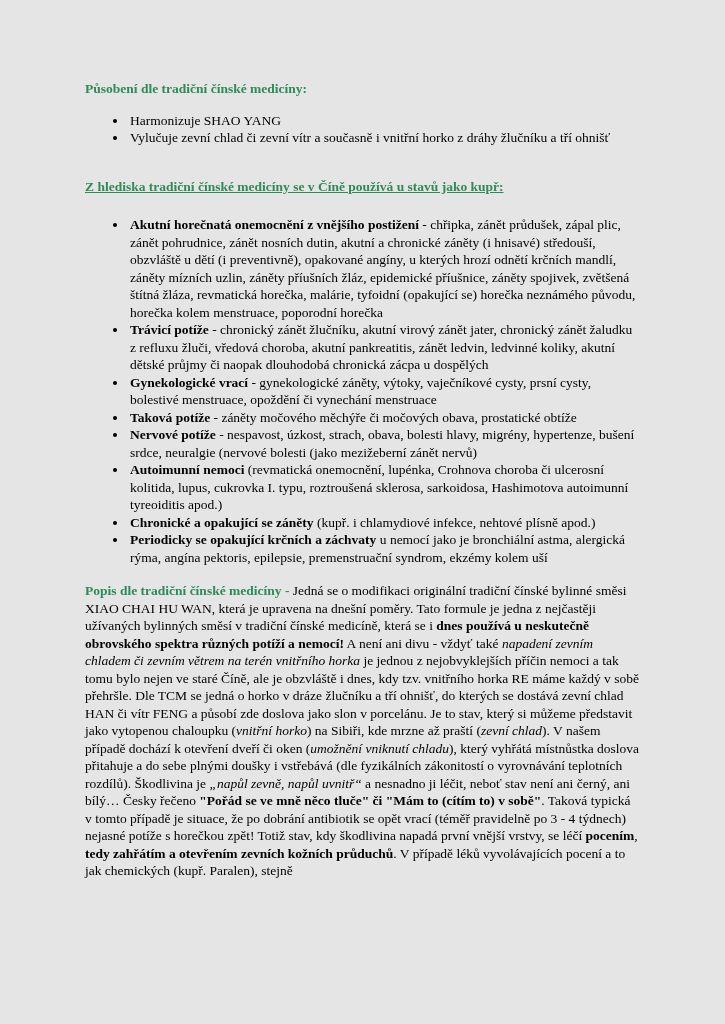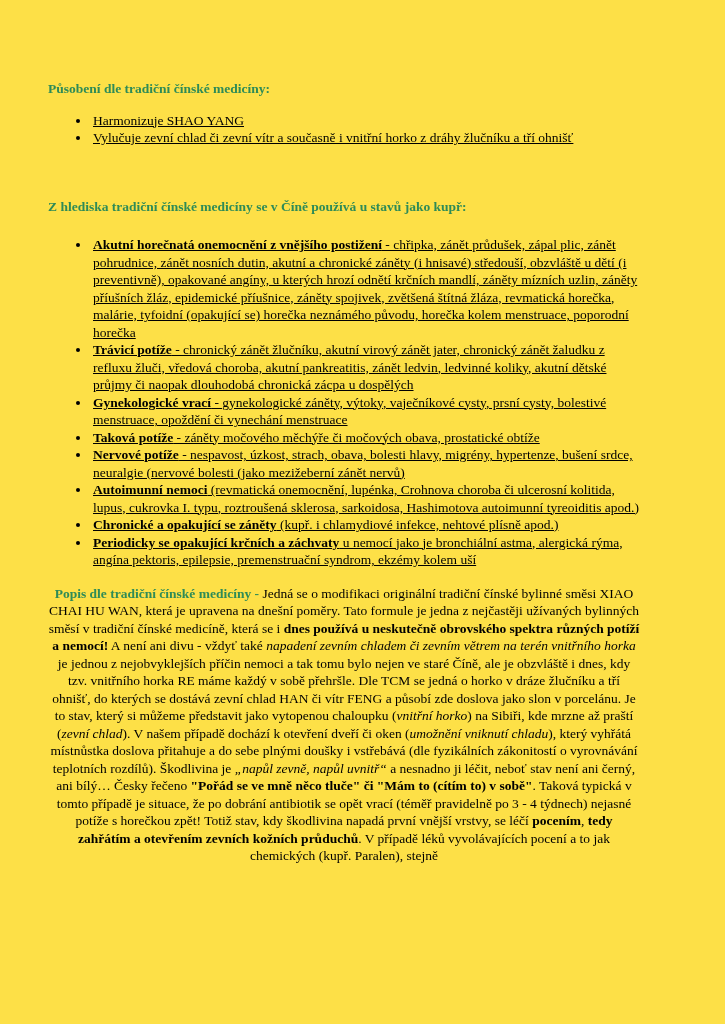--- a/index.html
+++ b/index.html
@@ -13,45 +13,44 @@
     font-family: "Liberation Serif", "DejaVu Serif", serif;
     font-size: 13.5px;
     line-height: 17.5px;
     color: #000000;
     overflow: hidden;
   }
   .page {
     box-sizing: border-box;
     width: 725px;
     height: 1024px;
-    padding: 80px 85px 0 48px;
-    background: #fde047;
+    padding: 80px 85px 0 85px;
+    background: #e5e5e5;
   }
   .green-heading {
     color: #2E8B57;
     font-weight: bold;
     font-size: 13.5px;
     line-height: 17.5px;
     margin: 0;
   }
   .heading-1 { margin-bottom: 14px; }
-  .heading-2 { margin-top: 51px; margin-bottom: 21px; }
+  .heading-2 { margin-top: 31px; margin-bottom: 21px; text-decoration: underline; }
   ul.bullets {
     margin: 0;
     padding: 0 0 0 43px;
     list-style: disc outside;
-    text-decoration: underline;
   }
   ul.bullets li {
     margin: 0;
     padding-left: 2px;
   }
   .description {
     margin-top: 16px;
-    text-align: center;
+    text-align: left;
   }
   .b { font-weight: bold; }
   .i { font-style: italic; }
   .green { color: #2E8B57; }
 </style>
 </head>
 <body>
 
 <div class="page">
 

